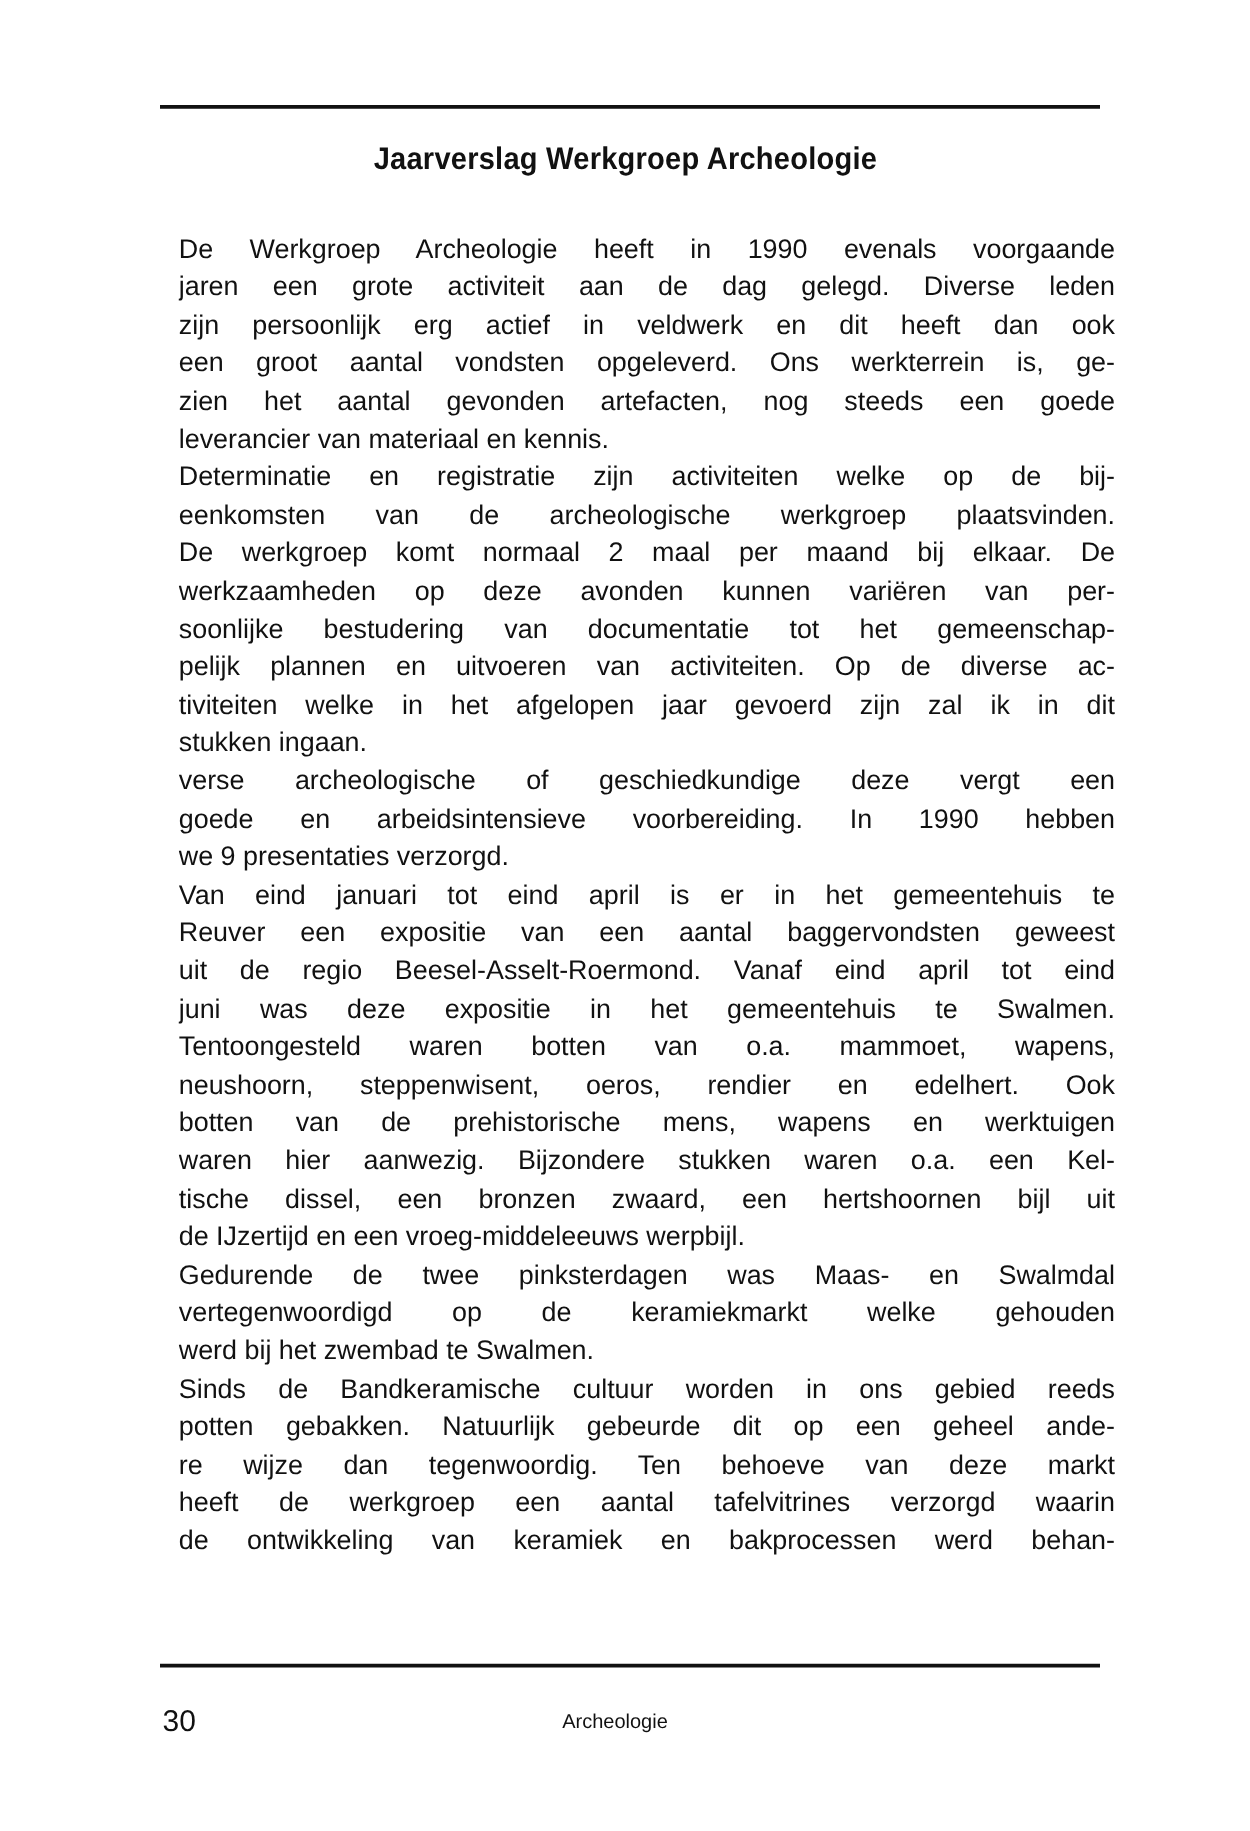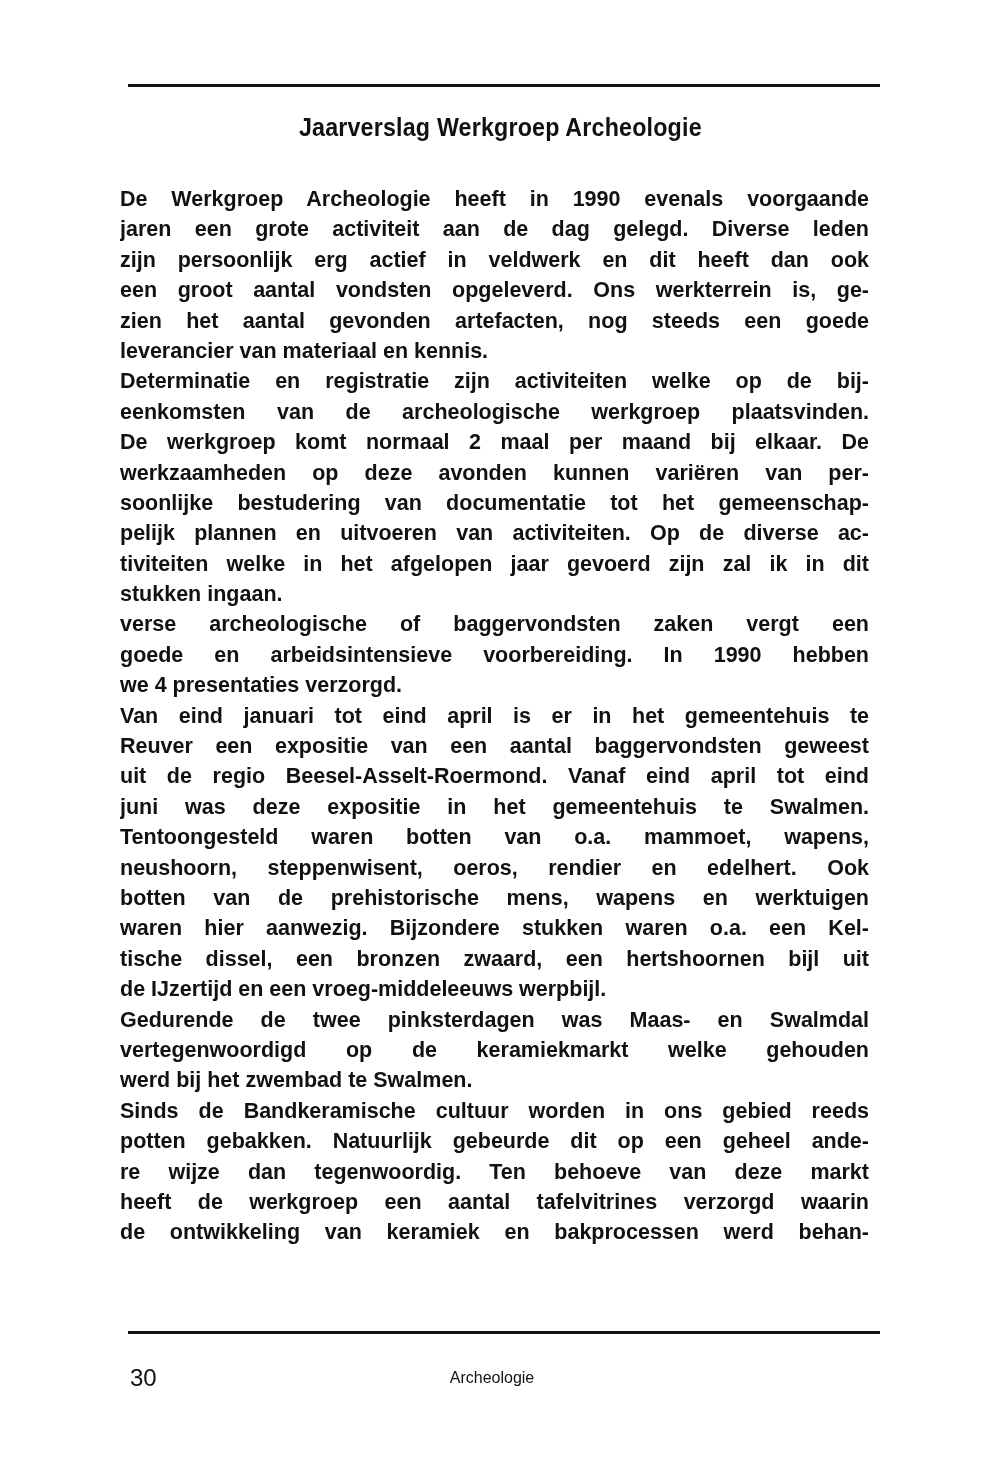--- a/index.html
+++ b/index.html
@@ -6,22 +6,22 @@
   body { width: 1000px; height: 1465px; position: relative; overflow: hidden; color: #111; }
   .rule { position: absolute; left: 128px; width: 752px; height: 3px; background: #111; }
   .rule.top { top: 84px; }
   .rule.bottom { top: 1331px; }
   .title {
     position: absolute; top: 113px; left: 0; width: 1000px; text-align: center;
     font-family: "Liberation Sans", sans-serif; font-weight: bold; font-size: 25px;
     letter-spacing: 0.2px; transform: scaleX(0.93); transform-origin: 505px 0;
   }
   .body-text {
-    position: absolute; top: 184px; left: 120px; width: 749px;
-    font-family: "Liberation Sans", sans-serif; font-size: 21.5px; font-weight: bold;
+    position: absolute; top: 184px; left: 143px; width: 749px;
+    font-family: "Liberation Sans", sans-serif; font-size: 21.5px;
   }
   .line {
     height: 30.4px; line-height: 30.4px; white-space: nowrap;
     text-align: justify; text-align-last: justify;
     overflow: hidden;
   }
   .line.last { text-align-last: left; }
   .footer-page {
     position: absolute; top: 1364px; left: 130px;
     font-family: Liberation Sans, sans-serif; font-size: 24px;
@@ -50,23 +50,23 @@
       <div class="line">Determinatie en registratie zijn activiteiten welke op de bij-</div>
       <div class="line">eenkomsten van de archeologische werkgroep plaatsvinden.</div>
       <div class="line">De werkgroep komt normaal 2 maal per maand bij elkaar. De</div>
       <div class="line">werkzaamheden op deze avonden kunnen variëren van per-</div>
       <div class="line">soonlijke bestudering van documentatie tot het gemeenschap-</div>
       <div class="line">pelijk plannen en uitvoeren van activiteiten. Op de diverse ac-</div>
       <div class="line">tiviteiten welke in het afgelopen jaar gevoerd zijn zal ik in dit</div>
       <div class="line last">stukken ingaan.</div>
     </div>
     <div>
-      <div class="line">verse archeologische of baggervondsten zaken vergt een</div>
+      <div class="line">verse archeologische of geschiedkundige deze vergt een</div>
       <div class="line">goede en arbeidsintensieve voorbereiding. In 1990 hebben</div>
-      <div class="line last">we 4 presentaties verzorgd.</div>
+      <div class="line last">we 9 presentaties verzorgd.</div>
     </div>
     <div>
       <div class="line">Van eind januari tot eind april is er in het gemeentehuis te</div>
       <div class="line">Reuver een expositie van een aantal baggervondsten geweest</div>
       <div class="line">uit de regio Beesel-Asselt-Roermond. Vanaf eind april tot eind</div>
       <div class="line">juni was deze expositie in het gemeentehuis te Swalmen.</div>
       <div class="line">Tentoongesteld waren botten van o.a. mammoet, wapens,</div>
       <div class="line">neushoorn, steppenwisent, oeros, rendier en edelhert. Ook</div>
       <div class="line">botten van de prehistorische mens, wapens en werktuigen</div>
       <div class="line">waren hier aanwezig. Bijzondere stukken waren o.a. een Kel-</div>

